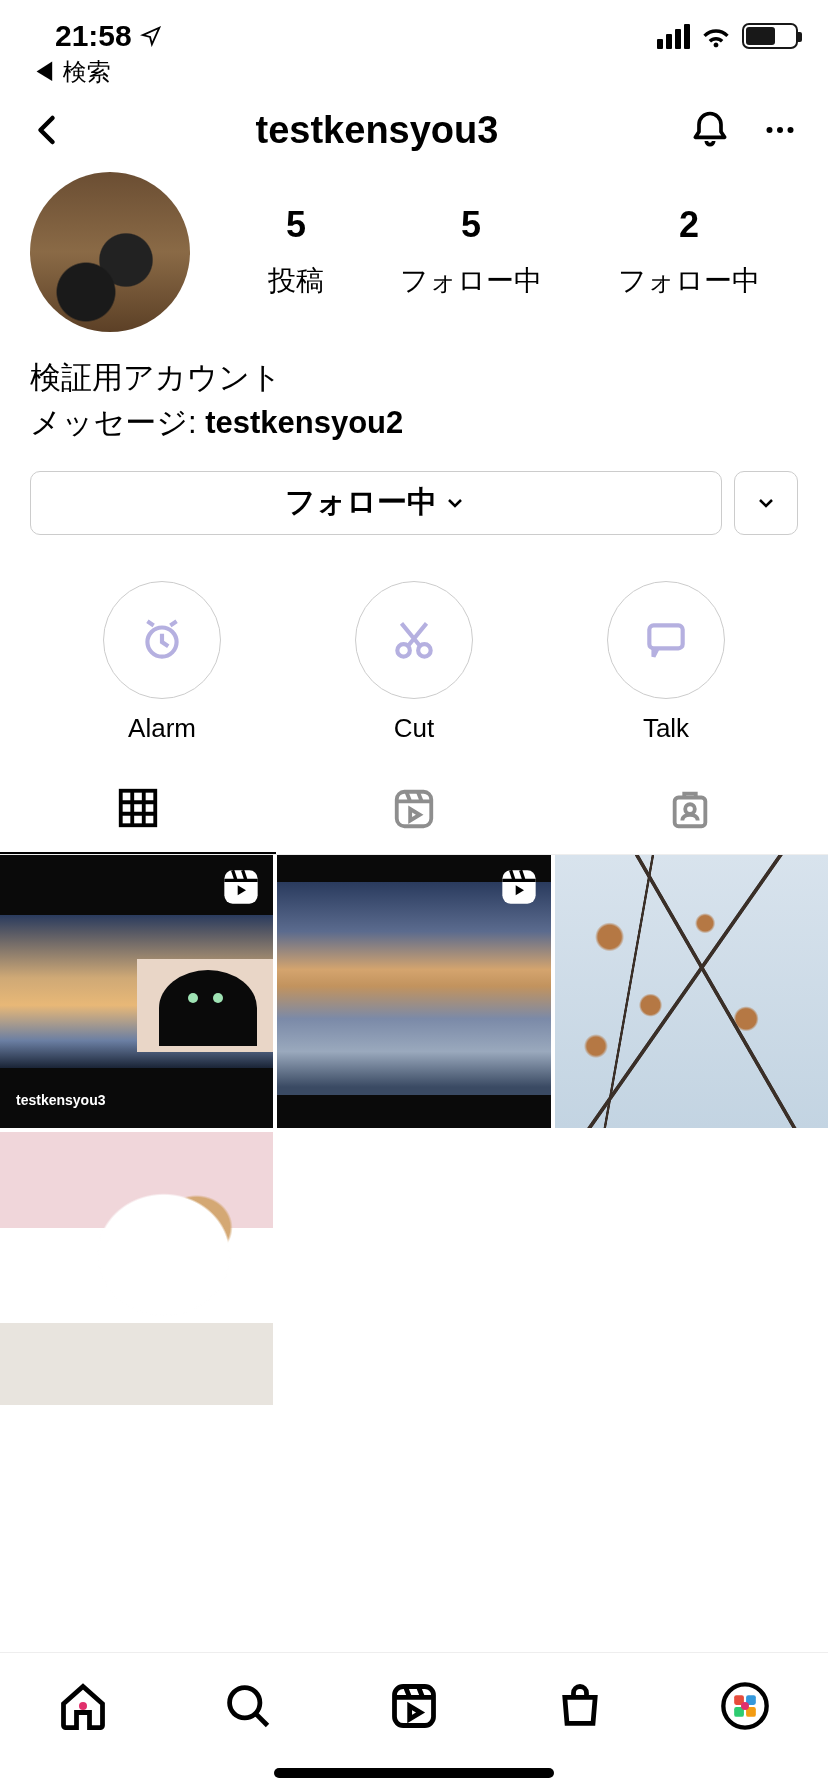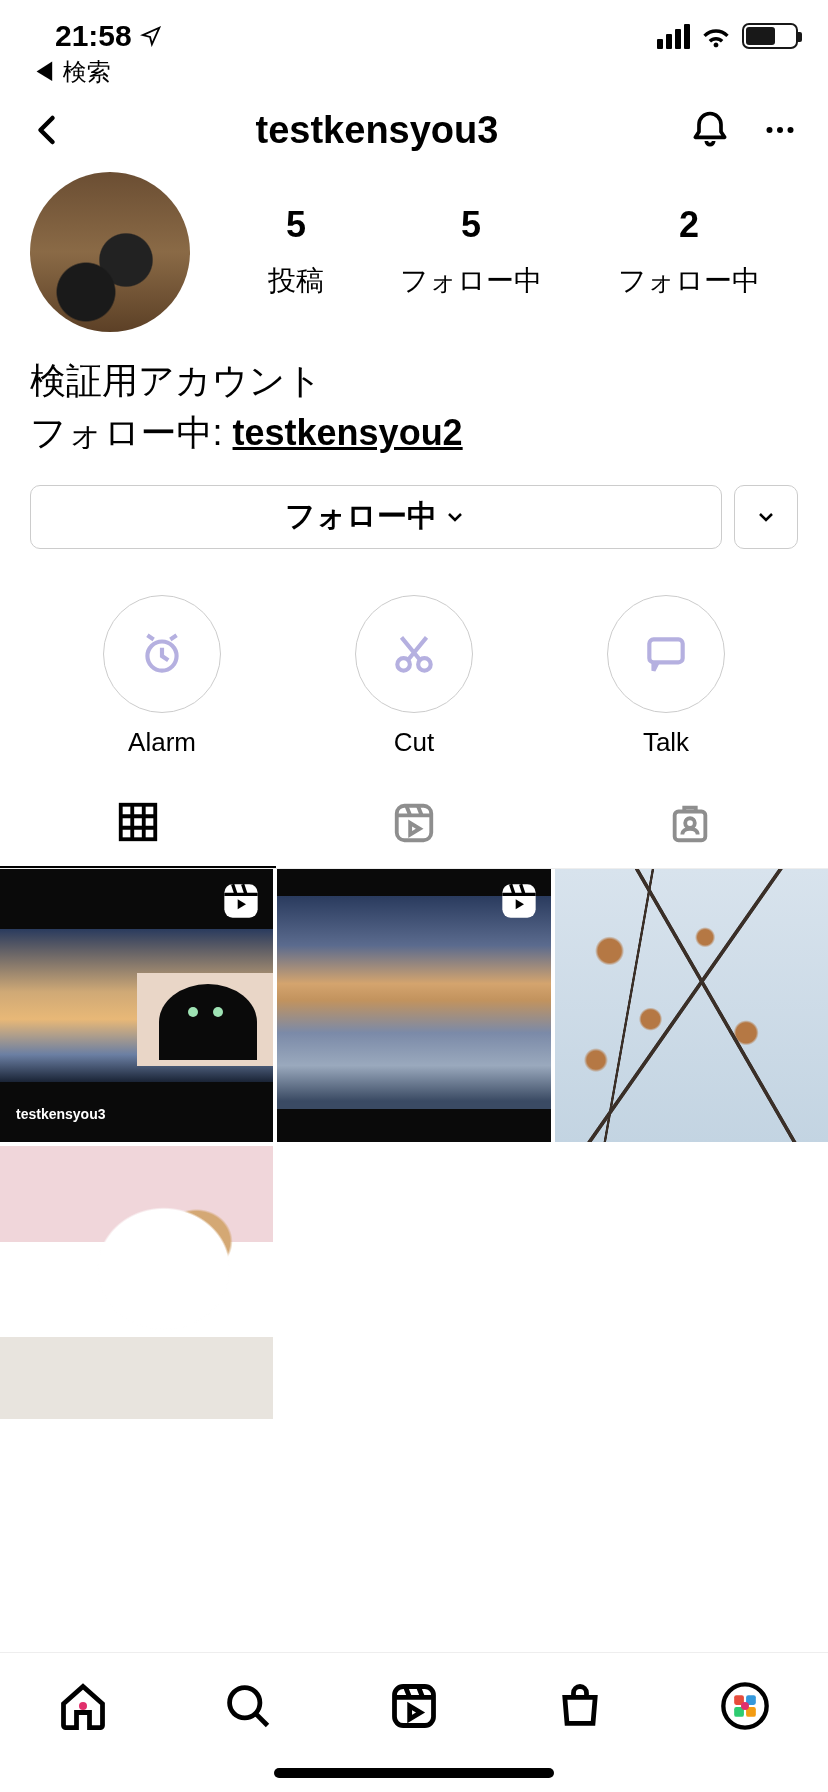--- a/index.html
+++ b/index.html
@@ -51,23 +51,23 @@
     width:100%; height:100%;
     background:
       radial-gradient(circle at 35% 75%, #1a1a1a 0 18%, transparent 19%),
       radial-gradient(circle at 60% 55%, #222 0 20%, transparent 21%),
       linear-gradient(180deg,#6b4e33,#8a6a46 50%, #5c4026);
   }
   .stats { flex:1; display:flex; justify-content:space-around; text-align:center; }
   .stat-num { font-size: 36px; font-weight: 600; }
   .stat-label { font-size: 28px; margin-top: 16px; }
 
-  .bio { padding: 24px 30px 10px; font-size: 36px; line-height: 1.4; }
+  .bio { padding: 24px 30px 10px; font-size: 31px; line-height: 1.4; }
   .bio .follower-line { margin-top: 2px; }
-  .bio .follower-name { font-weight: 600; text-decoration: underline; }
+  .bio .follower-name { font-weight: 600; }
 
   .action-row { display:flex; gap:12px; padding: 16px 30px; }
   .btn {
     flex:1; border:1px solid #ccc; border-radius:10px; height:64px;
     display:flex; align-items:center; justify-content:center;
     font-size:30px; font-weight:600; background:#fff;
   }
   .btn-small { flex:0 0 64px; }
 
   .highlights { display:flex; justify-content:space-around; padding: 30px 36px 20px; }
@@ -206,21 +206,21 @@
     <div>
       <div class="stat-num">2</div>
       <div class="stat-label">フォロー中</div>
     </div>
   </div>
 </div>
 
 <div class="bio">
   <div>検証用アカウント</div>
   <div class="follower-line">
-    <span>フォロー中: </span><span class="follower-name">testkensyou2</span>
+    <span>メッセージ: </span><span class="follower-name">testkensyou2</span>
   </div>
 </div>
 
 <div class="action-row">
   <div class="btn">
     <span>フォロー中</span>
     <svg width="24" height="24" viewBox="0 0 24 24" style="margin-left:6px">
         <path d="M6 9l6 6 6-6" fill="none" stroke="#000" stroke-width="2.5"></path>
       </svg>
   </div>

